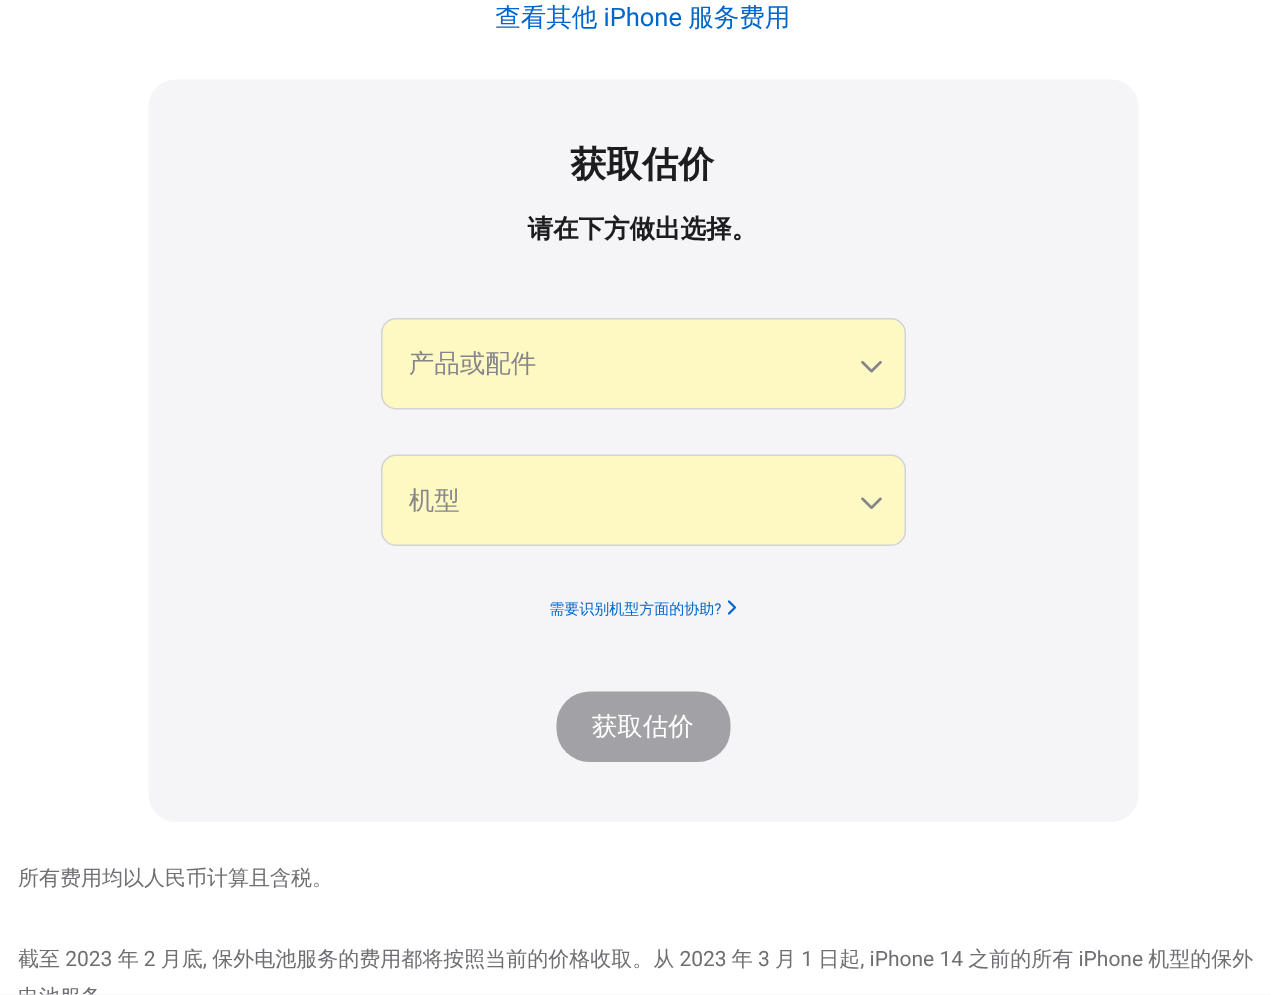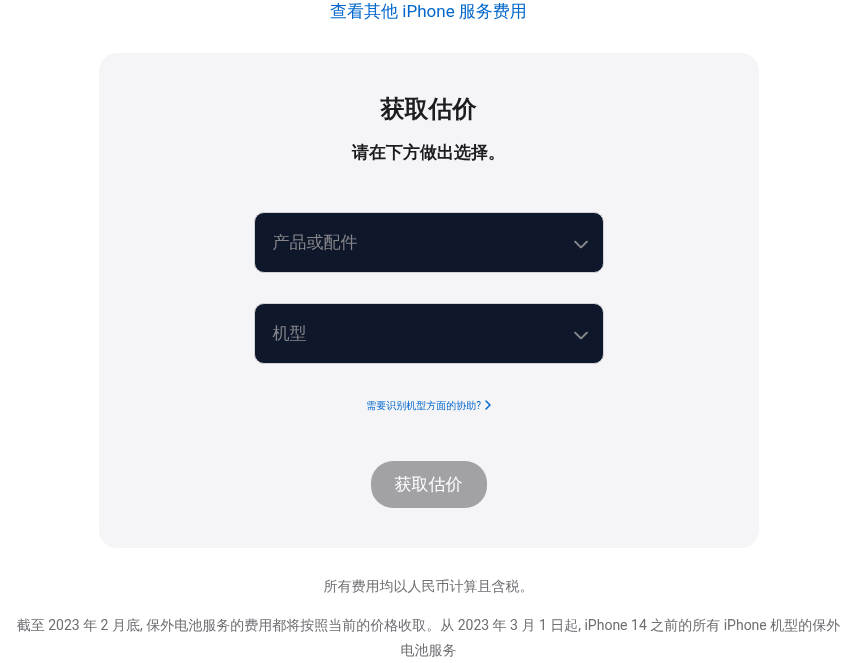--- a/index.html
+++ b/index.html
@@ -43,21 +43,21 @@
       margin-bottom: 48px;
       font-weight: bold;
     }
     .select-wrapper {
       position: relative;
       width: 350px;
       margin: 0 auto 30px auto;
     }
     .select-box {
       width: 100%;
-      background: #0f172a;
+      background: #fef9c3;
       border: 1px solid #d2d2d7;
       border-radius: 10px;
       padding: 18px 44px 18px 18px;
       font-size: 17px;
       color: #86868b;
       text-align: left;
       cursor: pointer;
       appearance: none;
       outline: none;
       display: block;
@@ -90,22 +90,21 @@
       font-size: 17px;
       cursor: pointer;
     }
     .footer-text {
       padding: 26px 12px 0 12px;
       font-size: 14px;
       color: #6e6e73;
       line-height: 1.8;
     }
     .footer-text p {
-      margin-bottom: 14px;
-      text-align: center;
+      margin-bottom: 29px;
     }
   </style>
 </head>
 <body>
 
 <div class="top-link">
   <a href="#">查看其他 iPhone 服务费用</a>
 </div>
 
 <div class="card">

